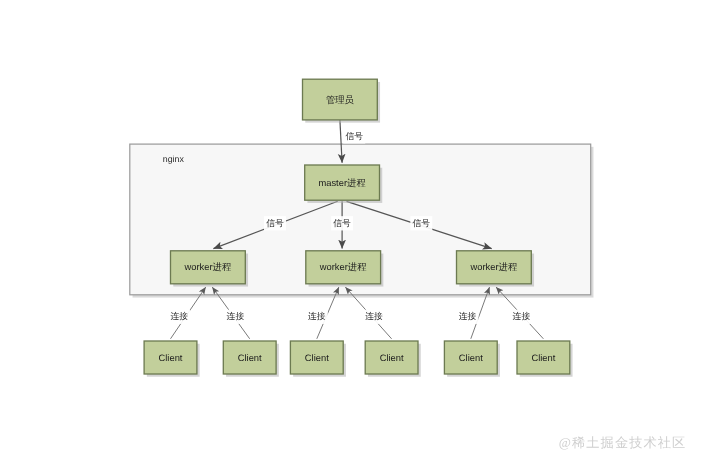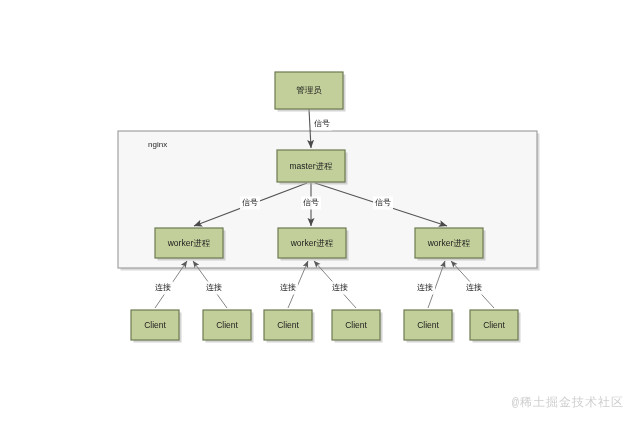--- a/index.html
+++ b/index.html
@@ -68,21 +68,21 @@
     font-family: "Liberation Sans", "DejaVu Sans", sans-serif;
     font-size: 8px;
     fill: #1b1b1b;
     text-anchor: middle;
     dominant-baseline: middle;
   }
   .watermark-text {
     position: absolute;
     right: 16px;
     bottom: 14px;
-    font-family: Liberation Mono, monospace;
+    font-family: Liberation Serif, serif;
     font-size: 12px;
     color: #cfcfcf;
     letter-spacing: 1px;
     user-select: none;
     white-space: nowrap;
   }
 </style>
 </head>
 <body>
 

